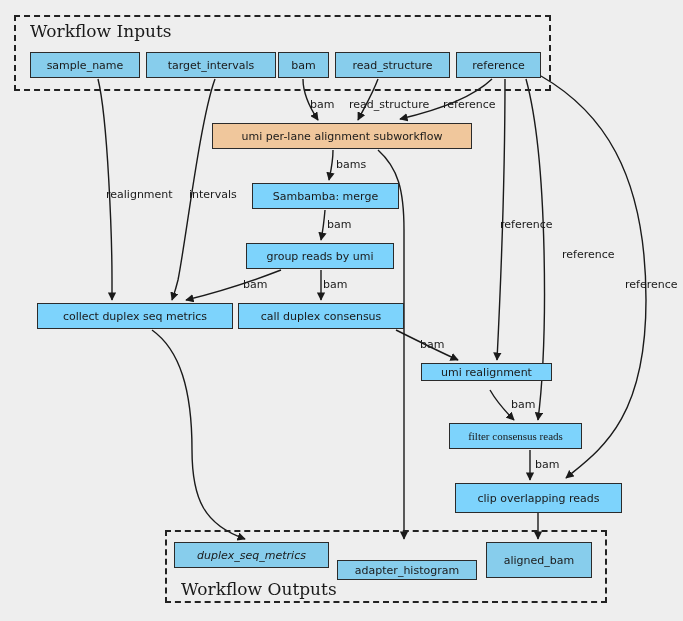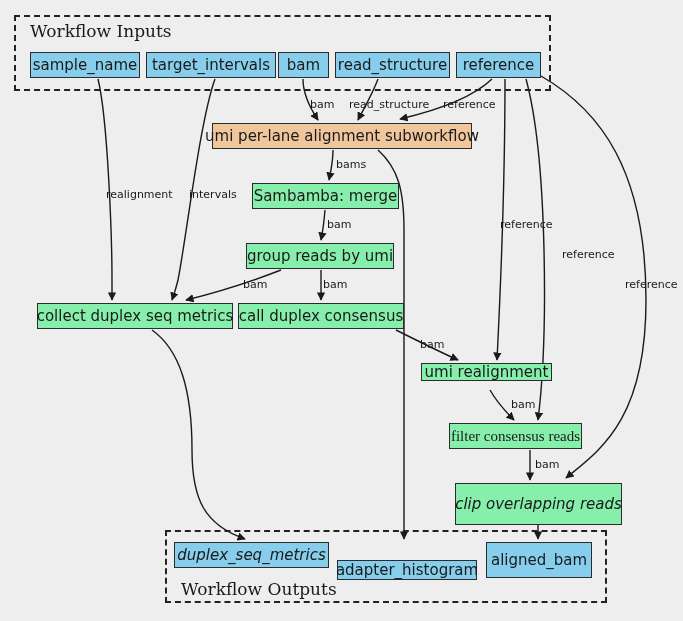--- a/index.html
+++ b/index.html
@@ -35,31 +35,31 @@
     color: #1a1a1a;
     white-space: nowrap;
   }
   .node {
     position: absolute;
     box-sizing: border-box;
     border: 1.5px solid #2b2b2b;
     display: flex;
     align-items: center;
     justify-content: center;
-    font-size: 15px;
+    font-size: 11px;
     color: #1a1a1a;
     white-space: nowrap;
     line-height: 1;
     padding: 0 7px;
   }
   .node.io {
     background: #87cdec;
   }
   .node.proc {
-    background: #86efac;
+    background: #7dd3fc;
   }
   .node.sub {
     background: #f0c79c;
   }
   .edge-label {
     position: absolute;
     font-size: 11px;
     color: #1a1a1a;
     white-space: nowrap;
     font-family: "DejaVu Sans", sans-serif;
@@ -110,21 +110,21 @@
       <div class="node io" style="left: 278px; top: 52px; width: 51px; height: 26px;">bam</div>
       <div class="node io" style="left: 335px; top: 52px; width: 115px; height: 26px;">read_structure</div>
       <div class="node io" style="left: 456px; top: 52px; width: 85px; height: 26px;">reference</div>
       <div class="node sub" style="left: 212px; top: 123px; width: 260px; height: 26px;">umi per-lane alignment subworkflow</div>
       <div class="node proc" style="left: 252px; top: 183px; width: 147px; height: 26px;">Sambamba: merge</div>
       <div class="node proc" style="left: 246px; top: 243px; width: 148px; height: 26px;">group reads by umi</div>
       <div class="node proc" style="left: 37px; top: 303px; width: 196px; height: 26px;">collect duplex seq metrics</div>
       <div class="node proc" style="left: 238px; top: 303px; width: 166px; height: 26px;">call duplex consensus</div>
       <div class="node proc" style="left: 421px; top: 363px; width: 131px; height: 18px;">umi realignment</div>
       <div class="node proc" style="left: 449px; top: 423px; width: 133px; height: 26px; font-family: Liberation Serif, serif;">filter consensus reads</div>
-      <div class="node proc" style="left: 455px; top: 483px; width: 167px; height: 42px; font-style: italic;">clip overlapping reads</div>
+      <div class="node proc" style="left: 455px; top: 483px; width: 167px; height: 30px;">clip overlapping reads</div>
       <div class="node io" style="left: 174px; top: 542px; width: 155px; height: 26px; font-style: italic;">duplex_seq_metrics</div>
       <div class="node io" style="left: 337px; top: 560px; width: 140px; height: 20px;">adapter_histogram</div>
       <div class="node io" style="left: 486px; top: 542px; width: 106px; height: 36px;">aligned_bam</div>
     </div>
   <div id="labels-layer">
       <div class="edge-label" style="left: 310px; top: 98px;">bam</div>
       <div class="edge-label" style="left: 349px; top: 98px;">read_structure</div>
       <div class="edge-label" style="left: 443px; top: 98px;">reference</div>
       <div class="edge-label" style="left: 336px; top: 158px;">bams</div>
       <div class="edge-label" style="left: 327px; top: 218px;">bam</div>

